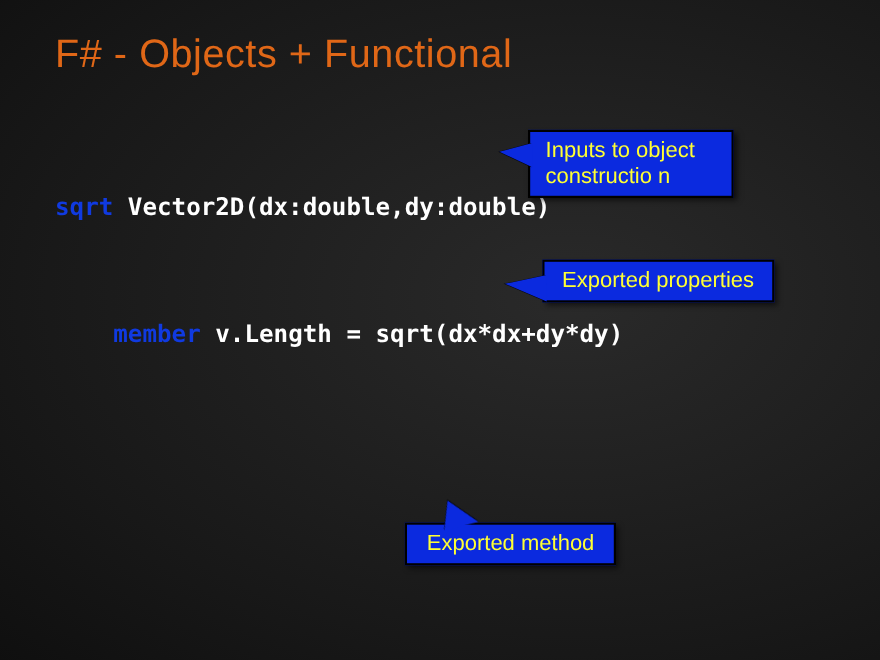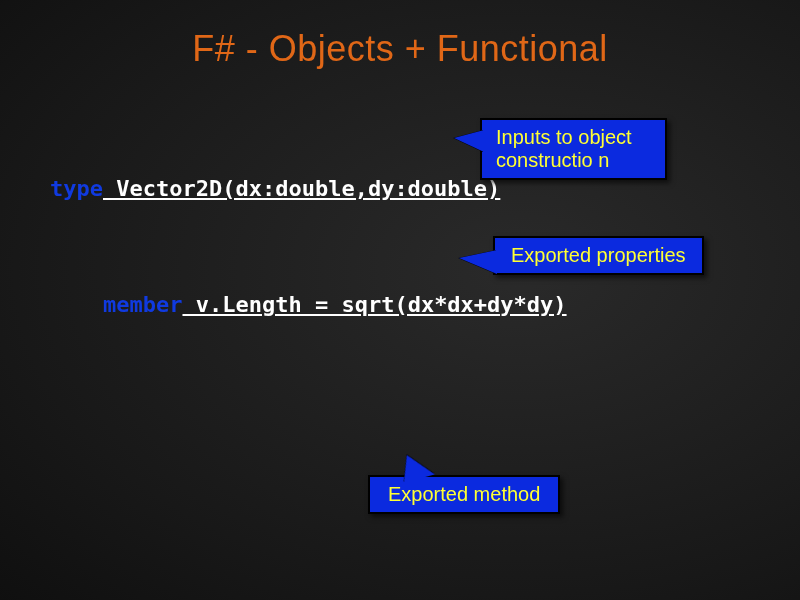--- a/index.html
+++ b/index.html
@@ -18,36 +18,35 @@
     background: radial-gradient(ellipse 140% 120% at 65% 45%, #2a2a2a 0%, #181818 45%, #000000 100%);
     box-sizing: border-box;
     padding: 28px 50px;
   }
   h1.title {
     margin: 0 0 48px 0;
     font-weight: 400;
     font-size: 36px;
     color: #e06717;
     letter-spacing: 0.5px;
-    text-align: center;
   }
   .code {
     font-family: "Lucida Console", Consolas, monospace;
     font-size: 22px;
     font-weight: bold;
     line-height: 1.3;
     color: #ffffff;
     white-space: pre;
   }
   .code .line {
     display: block;
     margin-bottom: 30px;
   }
   .kw { color: #103ae0; }  
-  .wh { color: #ffffff; text-decoration: underline; }
+  .wh { color: #ffffff; }
   .callout {
     position: absolute;
     background: #0b2adf;
     color: #ffff33;
     border: 2px solid #000;
     font-family: Verdana, Arial, sans-serif;
     font-size: 20px;
     text-align: left;
     padding: 6px 14px;
     box-shadow: 3px 3px 5px rgba(0,0,0,0.6);
@@ -86,21 +85,21 @@
   }
 </style>
 </head>
 <body>
 
 <div class="slide">
 
   <h1 class="title">F# - Objects + Functional</h1>
 
   <div class="code">
-    <span class="line"><span class="kw">type</span><span class="wh"> Vector2D(dx:double,dy:double)</span></span>
+    <span class="line"><span class="kw">sqrt</span><span class="wh"> Vector2D(dx:double,dy:double)</span></span>
     <span class="line">    <span class="kw">member</span><span class="wh"> v.Length = sqrt(dx*dx+dy*dy)</span></span>
     
   </div>
 
   <div id="co1" class="callout">
     <div class="arrow"></div>
     <span>Inputs to object constructio
 n</span>
   </div>
 

